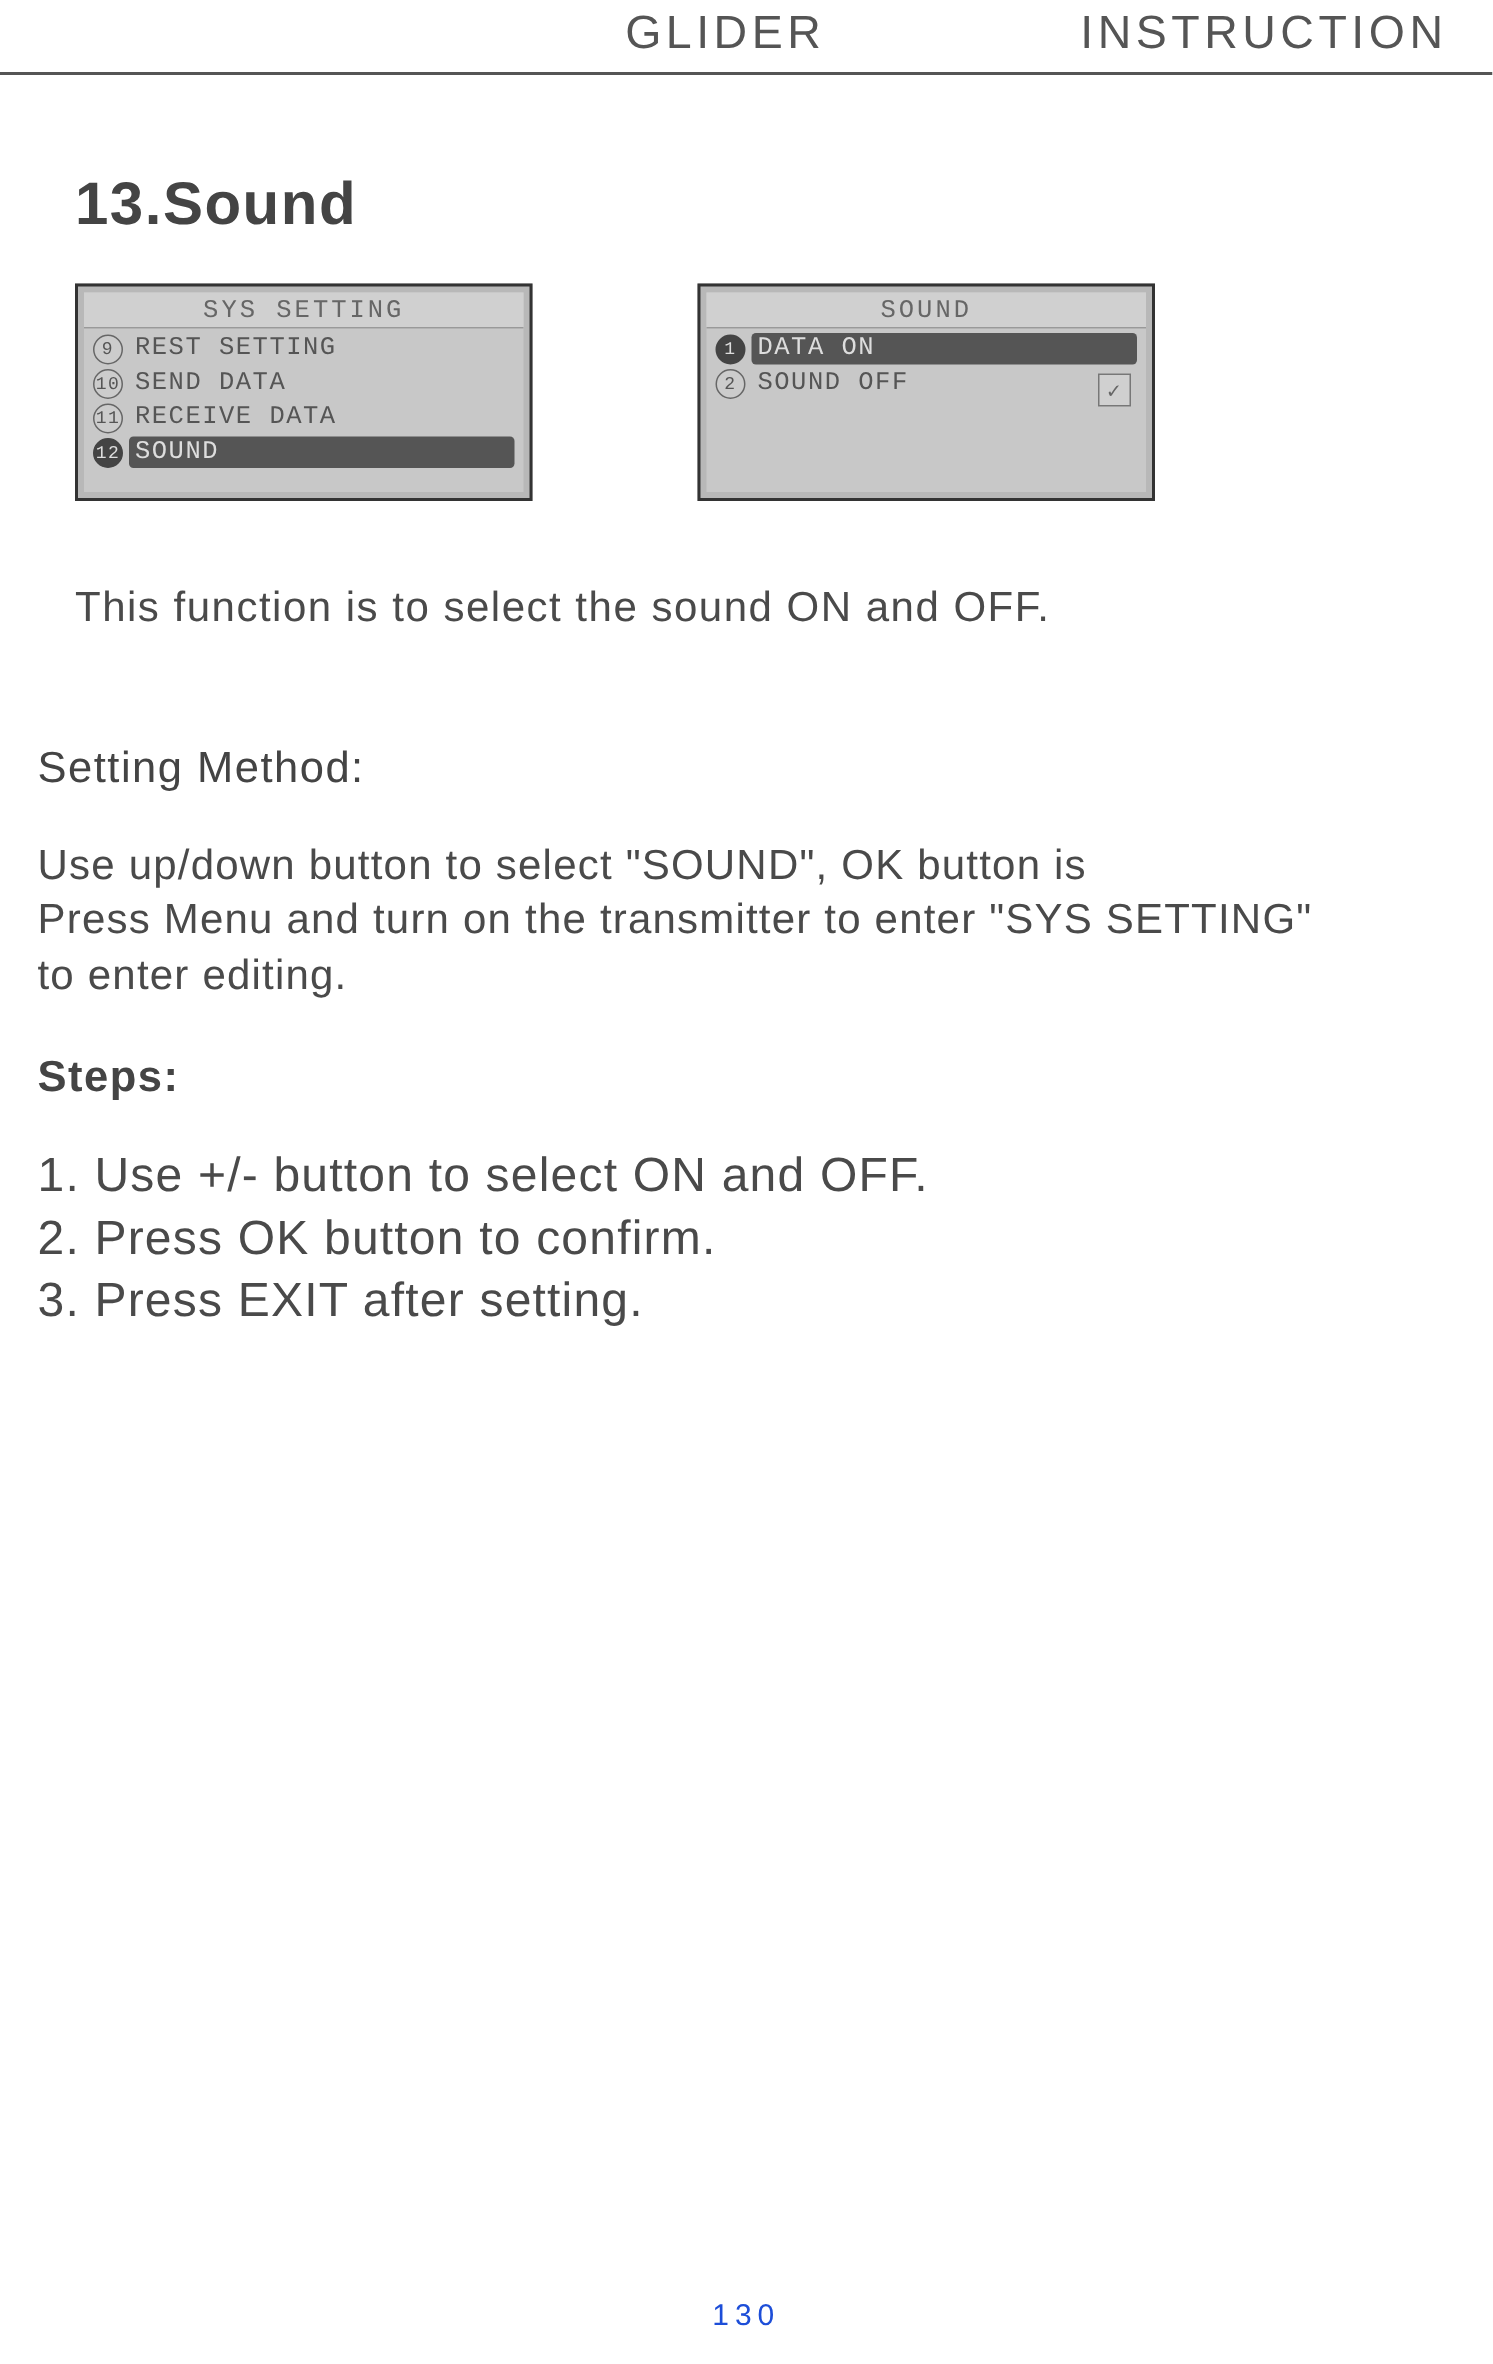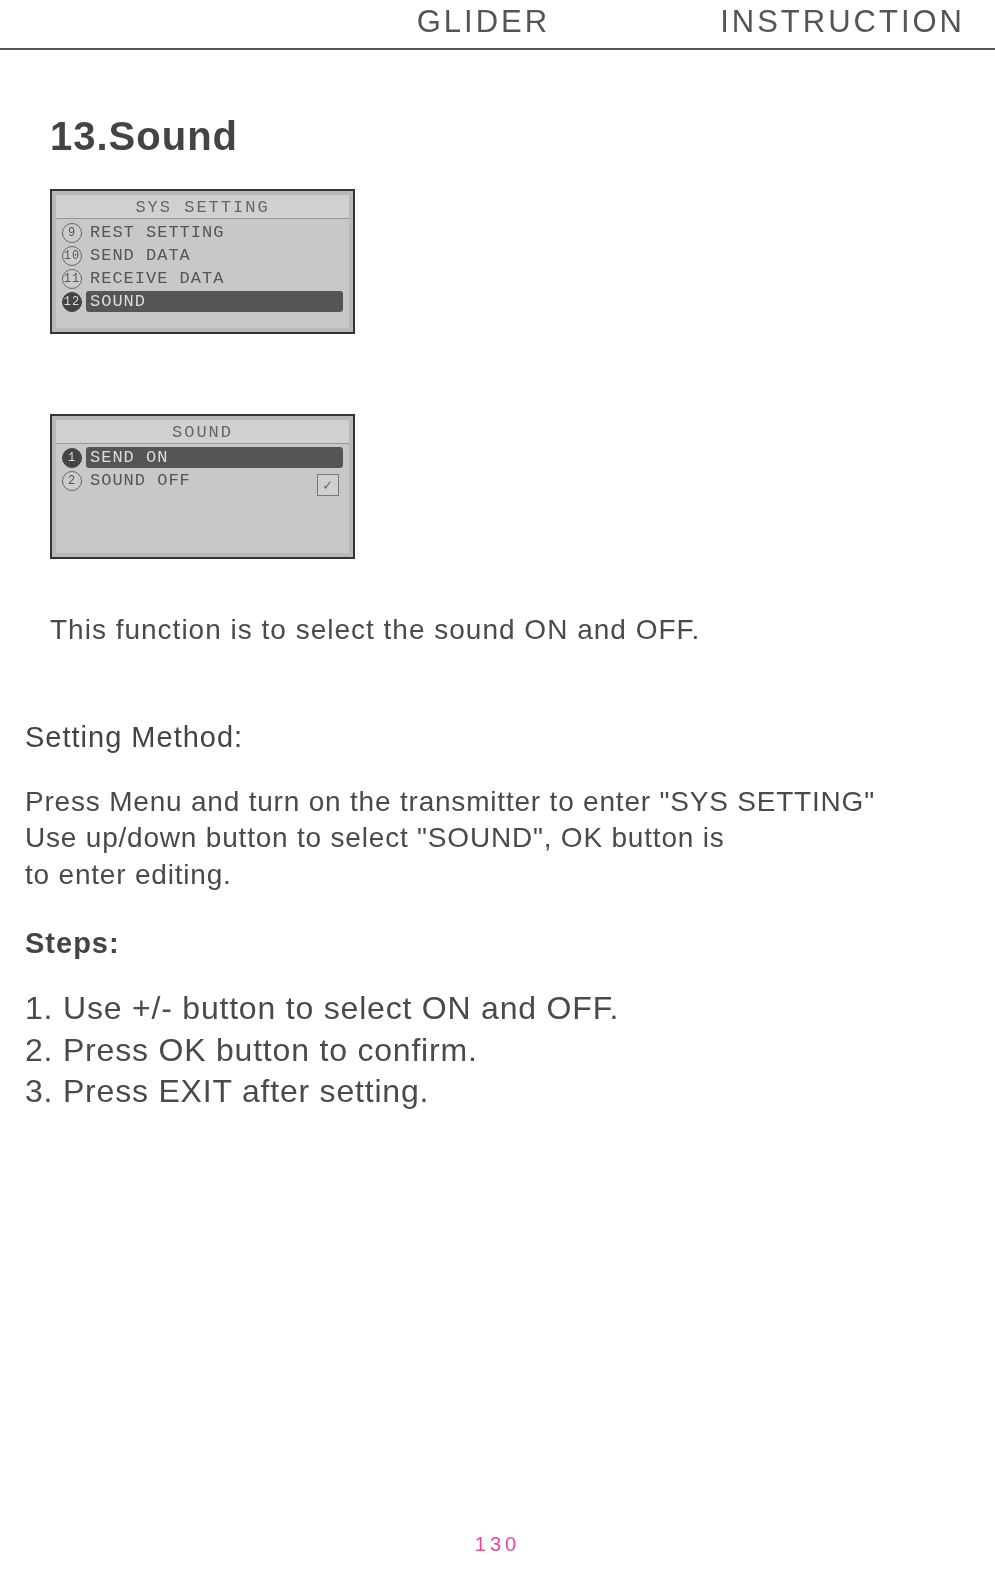--- a/index.html
+++ b/index.html
@@ -29,24 +29,23 @@
   .header-right { }
   .section-title {
     margin: 64px 0 30px 50px;
     font-size: 40px;
     font-weight: bold;
     letter-spacing: 1px;
     color: #444;
   }
   .screens {
     display: flex;
-    gap: 80px;
+    gap: 110px;
     margin-left: 50px;
     margin-top: 10px;
-    flex-direction: column;
   }
   .screen {
     width: 305px;
     height: 145px;
     border: 2px solid #333;
     background: #b8b8b8;
     padding: 4px;
     box-sizing: border-box;
     font-family: "Courier New", monospace;
     font-size: 17px;
@@ -154,21 +153,21 @@
     color: #4a4a4a;
     line-height: 1.3;
   }
   .page-num {
     position: absolute;
     bottom: 20px;
     width: 100%;
     text-align: center;
     font-size: 20px;
     letter-spacing: 4px;
-    color: #ec4899;
+    color: #1d4ed8;
   }
 </style>
 </head>
 <body>
 
 <div class="header-row">
   <div class="header-left">GLIDER</div>
   <div class="header-right">INSTRUCTION</div>
 </div>
 
@@ -199,39 +198,39 @@
       </div>
     </div>
   </div>
 
   <div class="screen">
     <div class="screen-inner">
       <div class="screen-title-bar">SOUND</div>
       <div class="screen-list">
         <div class="screen-row">
           <span class="row-num filled">1</span>
-          <span class="row-label hl">SEND ON</span>
+          <span class="row-label hl">DATA ON</span>
         </div>
         <div class="screen-row">
           <span class="row-num">2</span>
           <span class="row-label">SOUND OFF</span>
         </div>
       </div>
     </div>
     <div class="check-icon">✓</div>
   </div>
 </div>
 
 <div class="intro">This function is to select the sound ON and OFF.</div>
 
 <div class="subheading">Setting Method:</div>
 
 <div class="para">
+  <div>Use up/down button to select "SOUND", OK button is</div>
   <div>Press Menu and turn on the transmitter to enter "SYS SETTING"</div>
-  <div>Use up/down button to select "SOUND", OK button is</div>
   <div>to enter editing.</div>
 </div>
 
 <div class="steps-heading">Steps:</div>
 
 <div class="steps">
   <div>1. Use +/- button to select ON and OFF.</div>
   <div>2. Press OK button to confirm.</div>
   <div>3. Press EXIT after setting.</div>
 </div>

